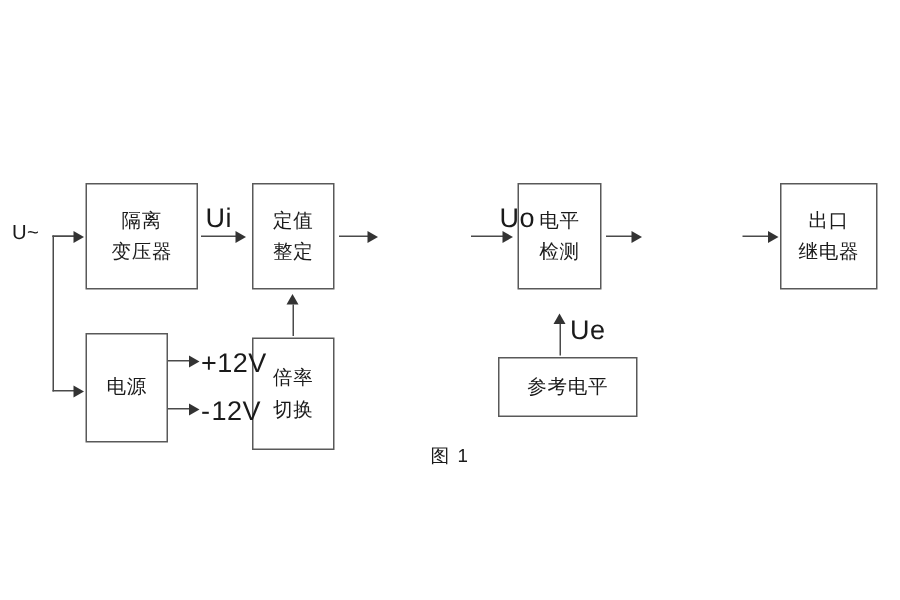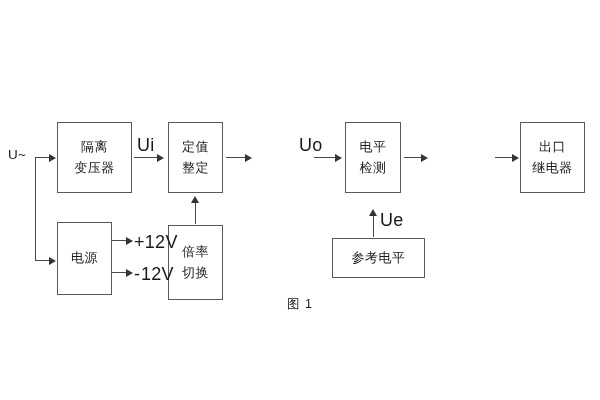--- a/index.html
+++ b/index.html
@@ -129,21 +129,21 @@
     <span class="ln">参考电平</span>
   </div>
 
   <div class="label" style="left:137px; top:135px;">Ui</div>
   <div class="line h" style="left:134px; top:157px; width:26px;"></div>
   <div class="arrowhead right" style="left:157px; top:153.5px;"></div>
 
   <div class="line h" style="left:226px; top:157px; width:22px;"></div>
   <div class="arrowhead right" style="left:245px; top:153.5px;"></div>
 
-  <div class="label" style="left:299px; top:135px;">Uo</div>
+  <div class="label" style="left:333px; top:135px;">Uo</div>
   <div class="line h" style="left:314px; top:157px; width:24px;"></div>
   <div class="arrowhead right" style="left:335px; top:153.5px;"></div>
 
   <div class="line h" style="left:404px; top:157px; width:20px;"></div>
   <div class="arrowhead right" style="left:421px; top:153.5px;"></div>
 
   <div class="line h" style="left:495px; top:157px; width:21px;"></div>
   <div class="arrowhead right" style="left:512px; top:153.5px;"></div>
 
   <div class="line h" style="left:112px; top:240px; width:17px;"></div>

